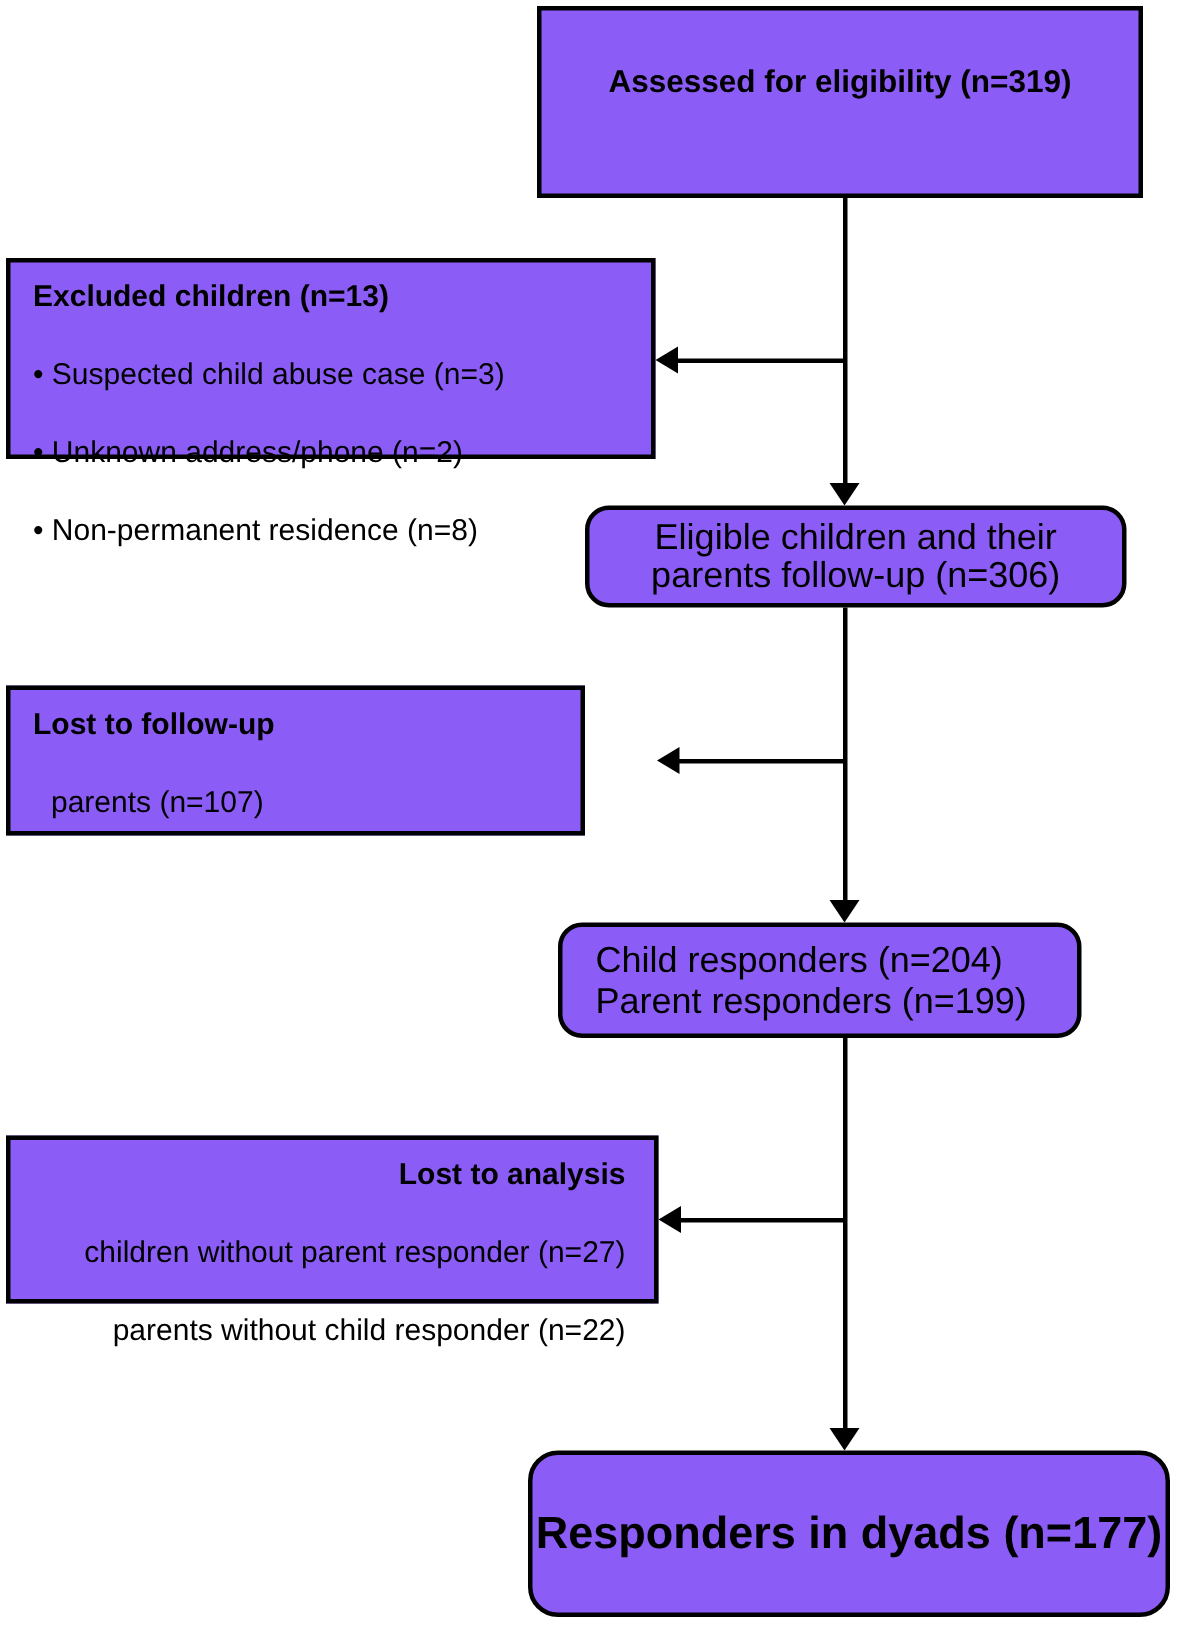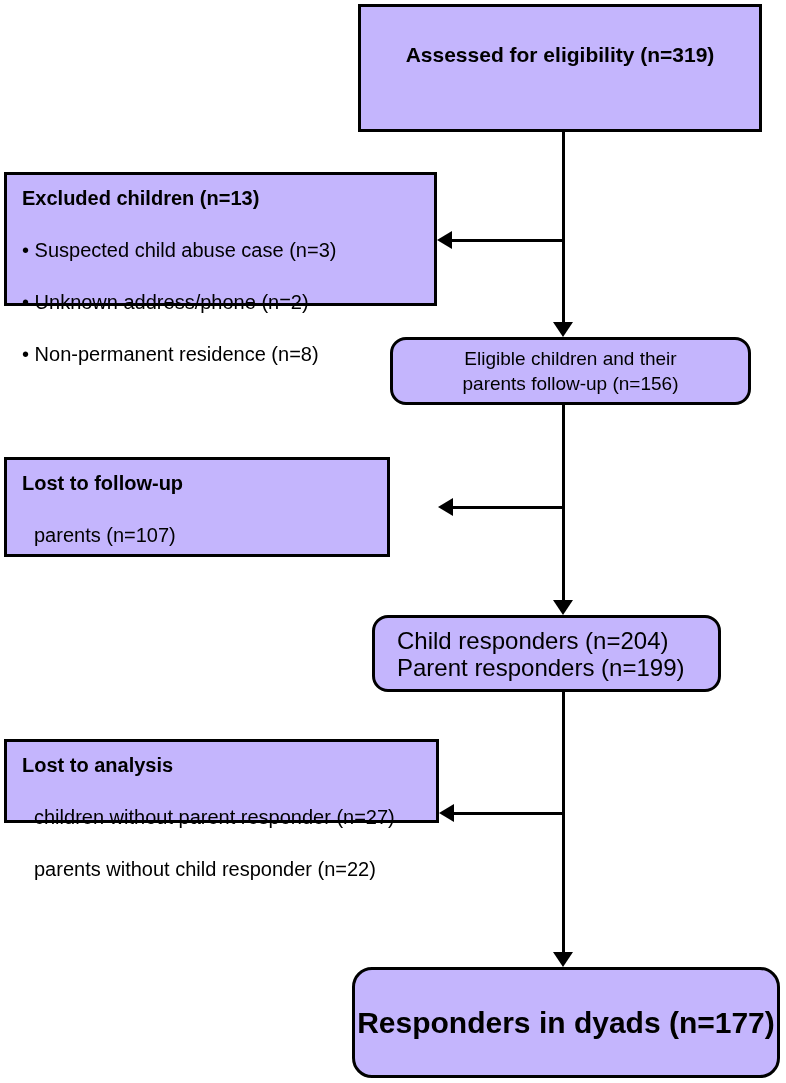--- a/index.html
+++ b/index.html
@@ -4,41 +4,41 @@
 <style>
   html,body{margin:0;padding:0;background:#ffffff;}
   .canvas{
     position:relative;
     width:786px;height:1083px;
     background:#ffffff;
     font-family:"Liberation Sans","DejaVu Sans",sans-serif;
     color:#000;
     overflow:hidden;
   }
-  .box{position:absolute;box-sizing:border-box;background:#c4b5fd;}
+  .box{position:absolute;box-sizing:border-box;background:#8b5cf6;}
   .rect{border:3px solid #000;}
   .round{border:3px solid #000;border-radius:16px;}
 
   
   .assessed{left:358px;top:4px;width:404px;height:128px;text-align:center;}
   .assessed .t{margin-top:36px;font-weight:bold;font-size:21px;}
 
   
   .leftbox{left:4px;padding:10px 19px 0 15px;font-size:20px;line-height:27px;}
   .excluded{top:172px;width:433px;height:134px;}
   .lostfu{top:457px;width:386px;height:100px;}
-  .lostan{top:739px;width:435px;height:84px;}
+  .lostan{top:757px;width:435px;height:112px;text-align:right;}
   .leftbox .hd{font-weight:bold;}
   .leftbox .it{padding-left:12px;margin-top:25px;}
   .excluded .it{padding-left:0;}
 
   
   .eligible{left:390px;top:337px;width:361px;height:68px;
     display:flex;flex-direction:column;justify-content:center;
-    text-align:center;font-size:19px;line-height:25px;}
+    text-align:center;font-size:24px;line-height:25px;}
   .responders{left:372px;top:615px;width:349px;height:77px;
     display:flex;flex-direction:column;justify-content:center;
     padding-left:22px;font-size:24px;line-height:27px;}
   .dyads{left:352px;top:967px;width:428px;height:111px;border-radius:20px;
     display:flex;align-items:center;justify-content:center;
     font-weight:bold;font-size:30px;}
 
   
   .vline{position:absolute;width:3px;background:#000;left:562px;}
   .hline{position:absolute;height:3px;background:#000;}
@@ -60,21 +60,21 @@
 
   <div class="box rect leftbox excluded">
     <div class="hd">Excluded children (n=13)</div>
     <div class="it">• Suspected child abuse case (n=3)</div>
     <div class="it">• Unknown address/phone (n=2)</div>
     <div class="it">• Non-permanent residence (n=8)</div>
   </div>
 
   <div class="box round eligible">
     <div>Eligible children and their</div>
-    <div>parents follow-up (n=156)</div>
+    <div>parents follow-up (n=306)</div>
   </div>
 
   <div class="box rect leftbox lostfu">
     <div class="hd">Lost to follow-up</div>
     <div class="it">parents (n=107)</div>
   </div>
 
   <div class="box round responders">
     <div>Child responders (n=204)</div>
     <div>Parent responders (n=199)</div>

